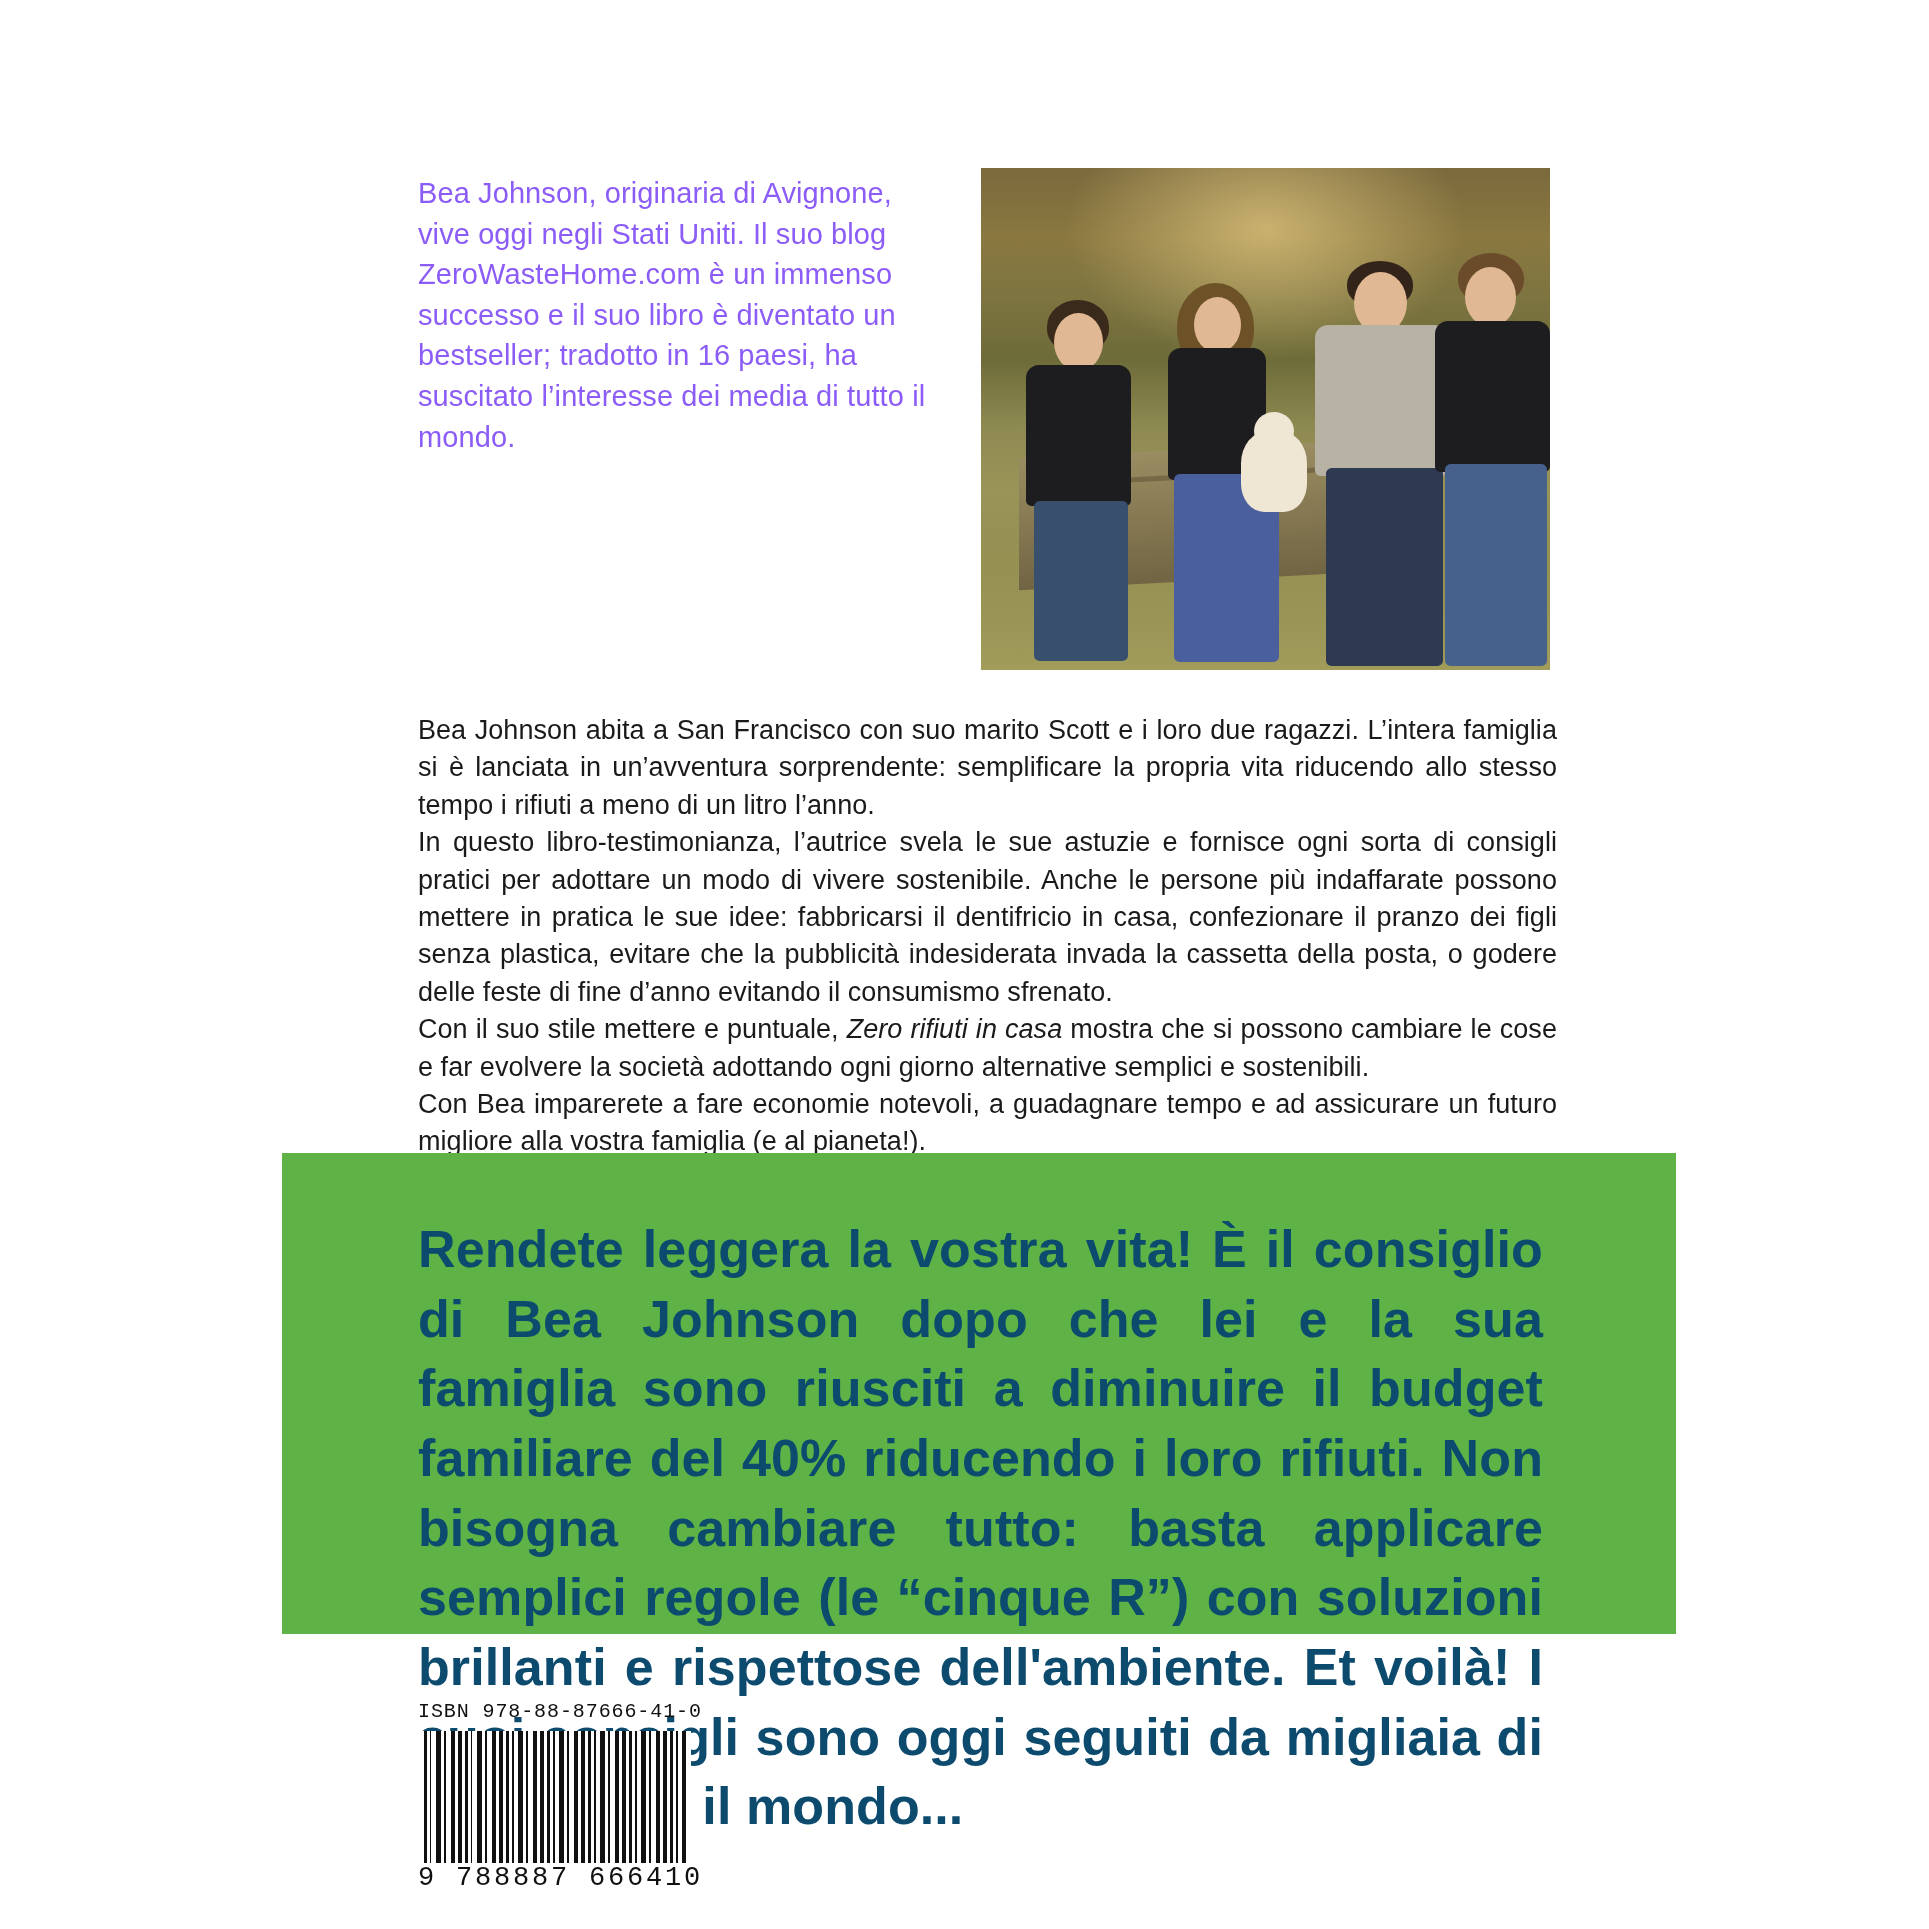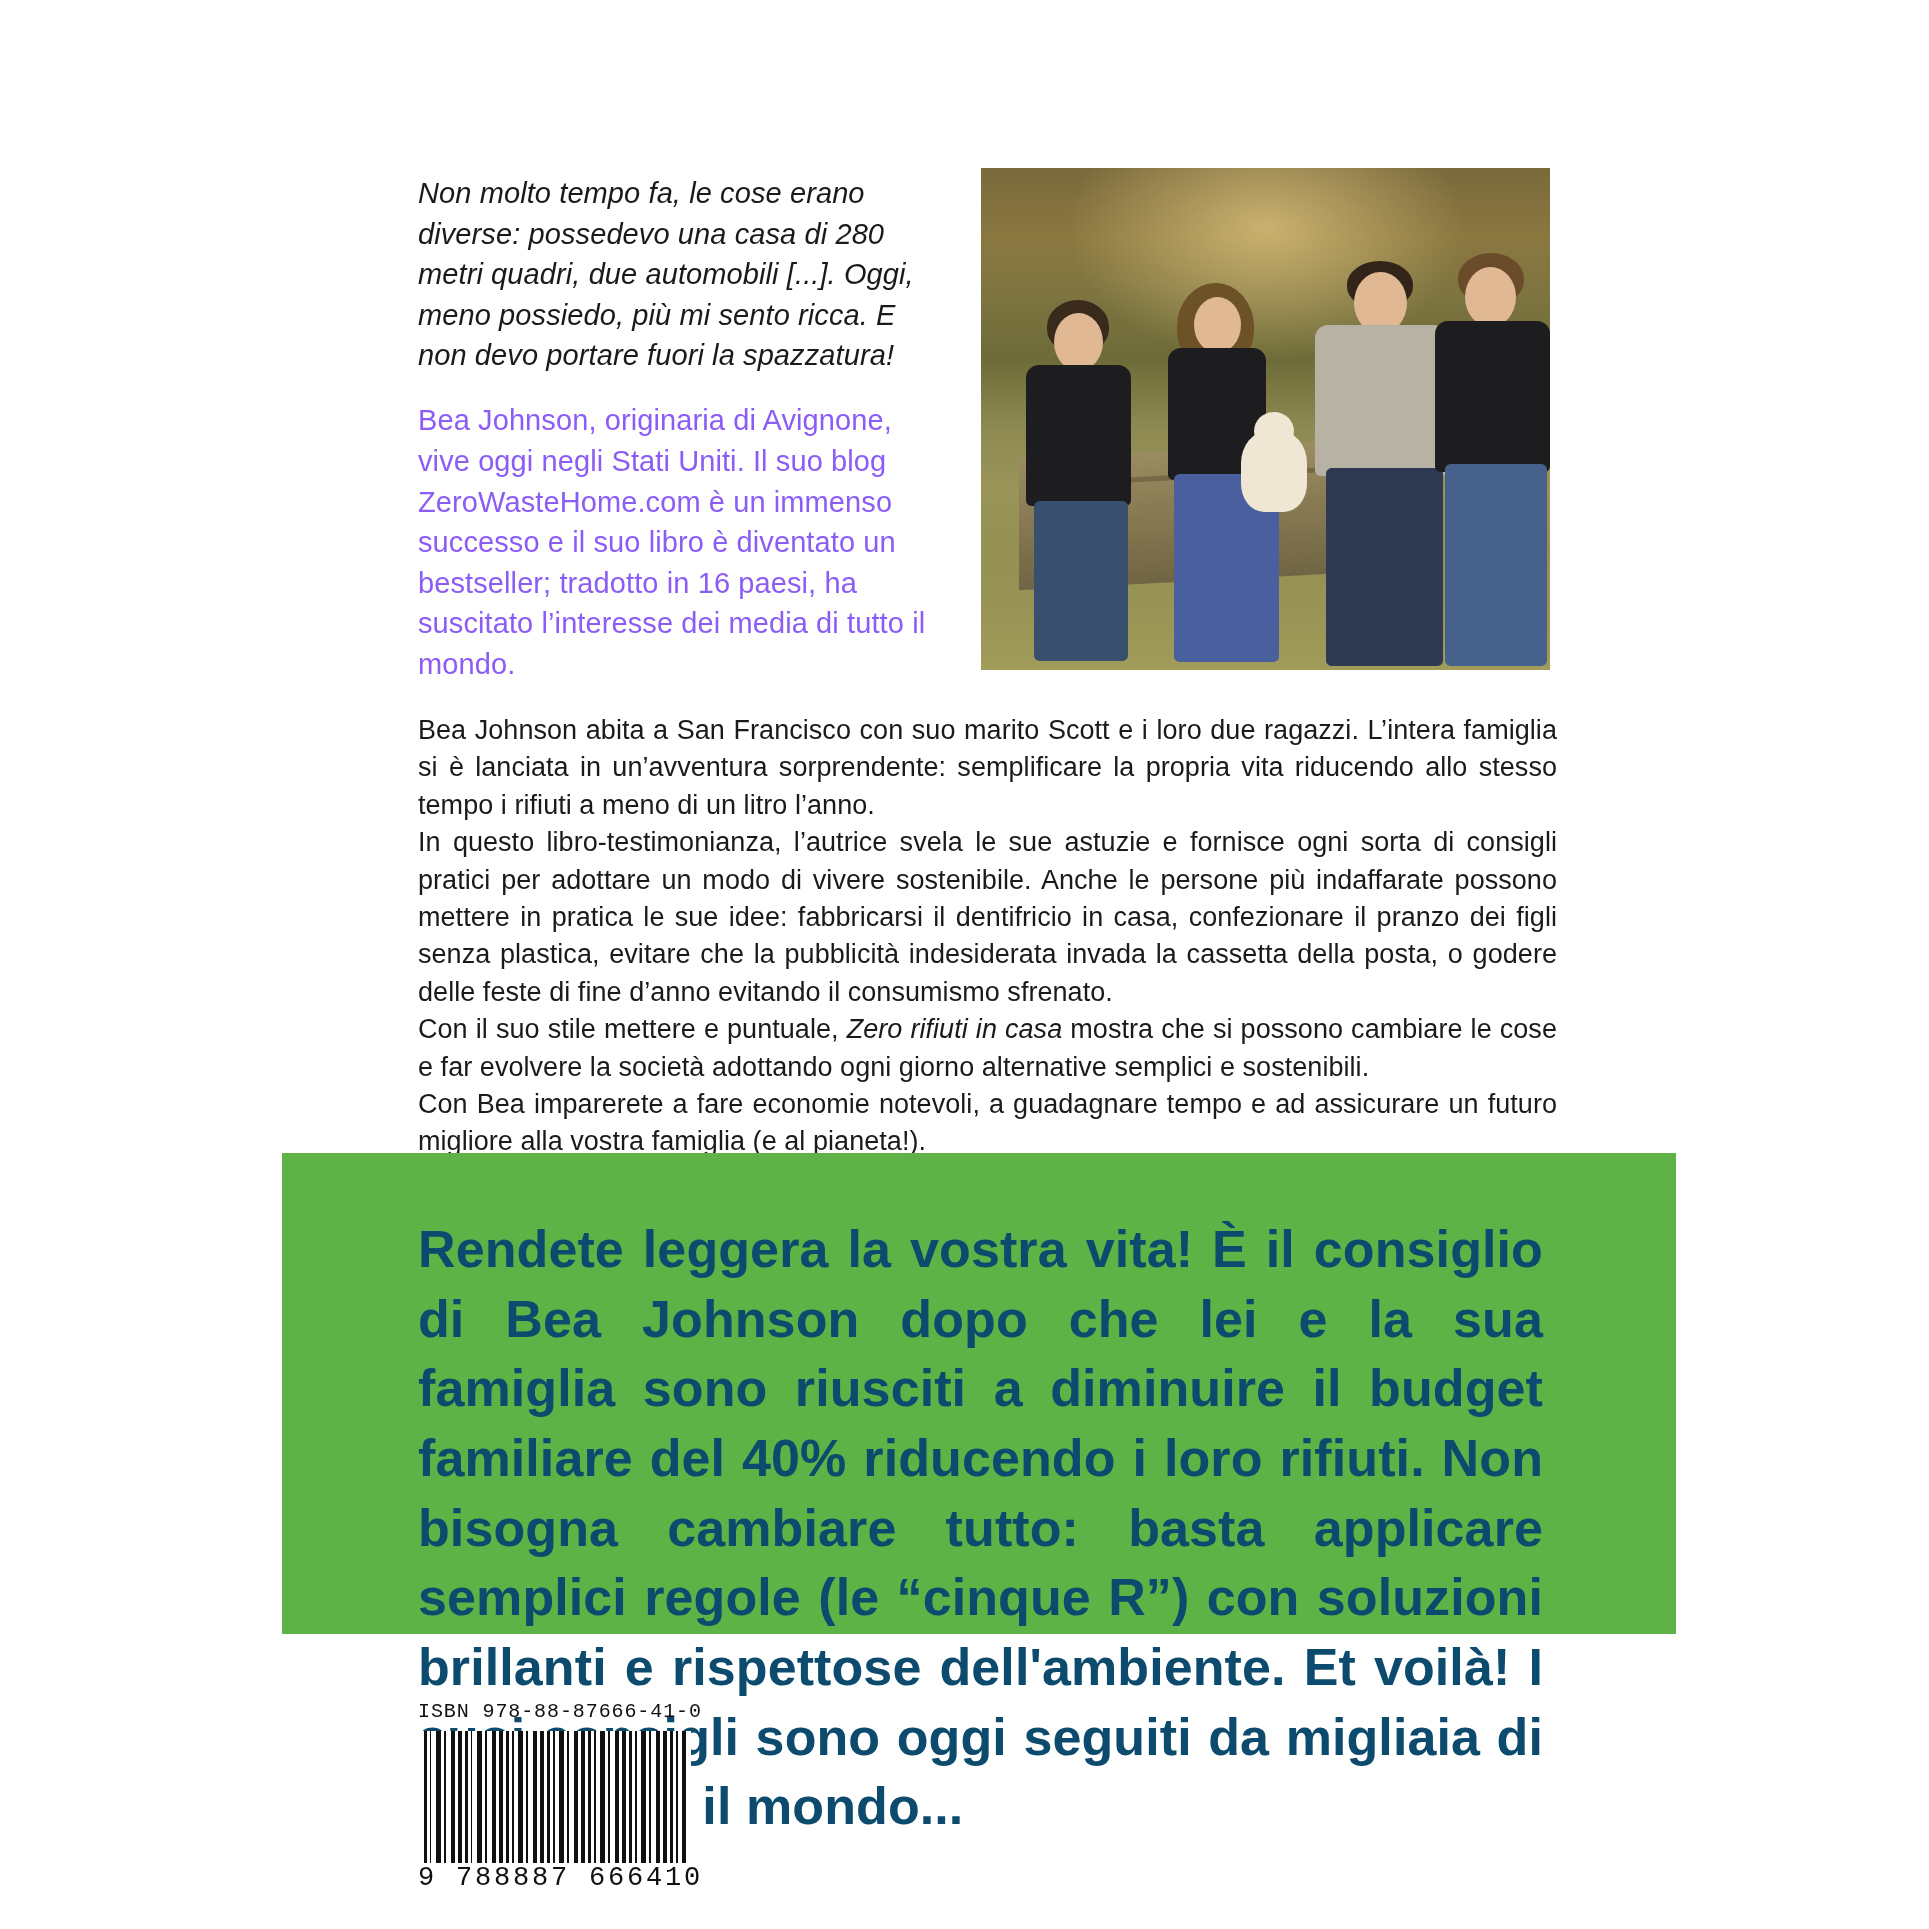--- a/index.html
+++ b/index.html
@@ -260,21 +260,20 @@
   }
 </style>
 </head>
 <body>
 
 <div id="cover">
 
   <div class="top-area">
 
     <div class="quote-col">
-      <p class="quote">Non molto tempo fa, le cose erano diverse: possedevo una casa di 280 metri quadri, due automobili [...]. Oggi, meno possiedo, più mi sento ricca. E non devo portare fuori la spazzatura!</p>
       <p class="bio">Bea Johnson, originaria di Avignone, vive oggi negli Stati Uniti. Il suo blog ZeroWasteHome.com è un immenso successo e il suo libro è diventato un bestseller; tradotto in 16 paesi, ha suscitato l’interesse dei media di tutto il mondo.</p>
     </div>
 
     <div class="photo-frame">
       <div class="photo-inner">
         <div class="photo-ground"></div>
         <div class="bench"></div>
         <div class="fig" id="fig1">
           <div class="hair"></div>
           <div class="head"></div>

